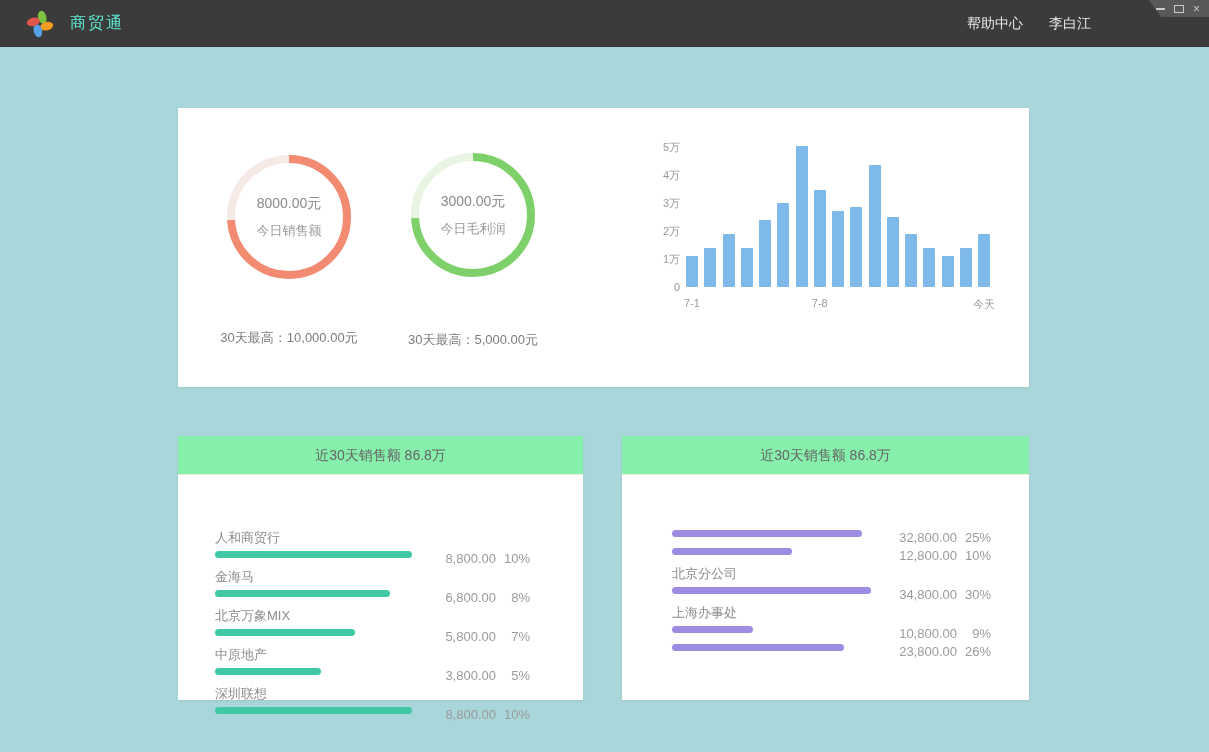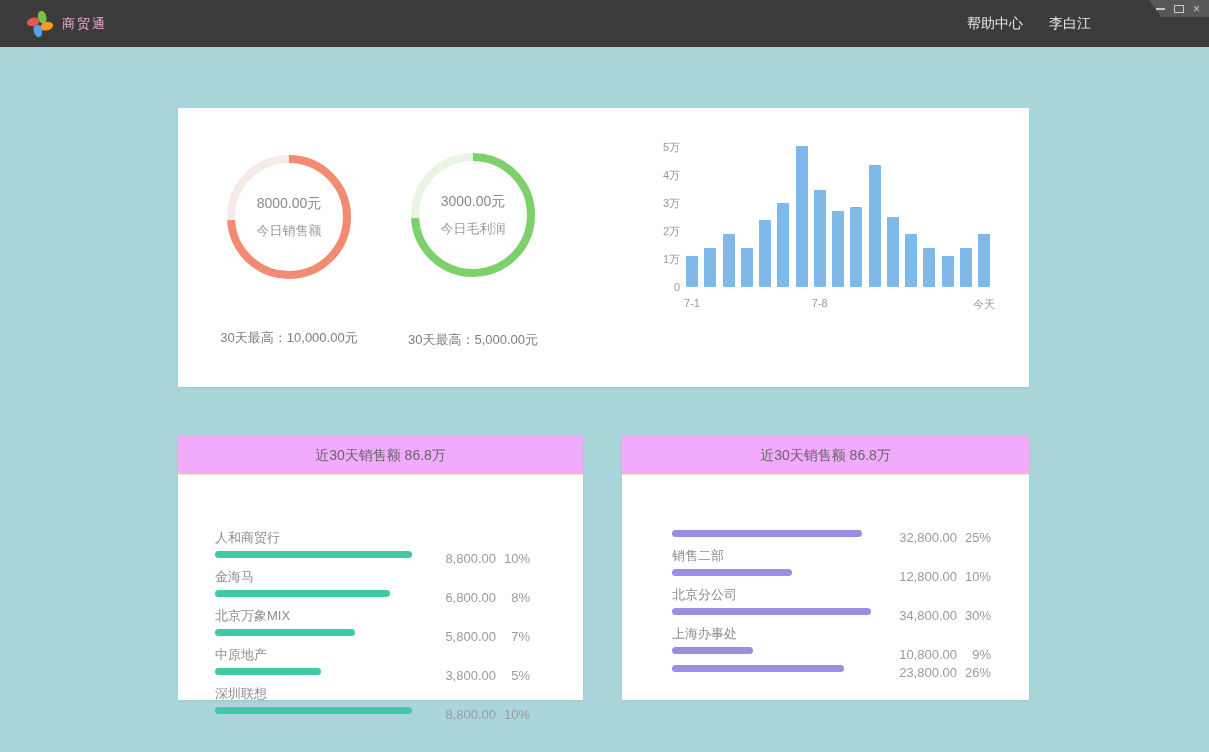--- a/index.html
+++ b/index.html
@@ -7,21 +7,21 @@
     width:1209px; height:752px; position:relative; overflow:hidden;
     background:#a9d6da;
     font-family:"Liberation Sans", sans-serif;
   }
   
   .topbar {
     position:absolute; top:0; left:0; width:1209px; height:47px;
     background:#3b3b3b; display:flex; align-items:center;
   }
   .logo { margin-left:26px; width:28px; height:30px; display:flex; align-items:center; }
-  .app-title { color:#f9a8d4; font-size:13px; margin-left:8px; letter-spacing:2px; }
+  .app-title { color:#5eead4; font-size:16px; margin-left:16px; letter-spacing:2px; }
   .topbar-links { margin-left:auto; display:flex; gap:26px; margin-right:118px; }
   .topbar-links a { color:#e9e9e9; font-size:14px; text-decoration:none; cursor:pointer; }
   .win-controls {
     position:absolute; top:0; right:0; width:60px; height:17px; background:#585858;
     clip-path:polygon(0 0, 100% 0, 100% 100%, 12px 100%);
     display:flex; align-items:center; justify-content:flex-end; gap:9px;
     padding-right:9px; box-sizing:border-box;
   }
   .wc { display:flex; align-items:center; justify-content:center; cursor:pointer; height:12px; }
   .wc-min i { display:block; width:9px; height:2px; background:#c9c9c9; }
@@ -56,21 +56,21 @@
   .bar { width:12px; border-radius:1px; }
   .chart-x { position:absolute; left:508px; top:189px; width:304px; height:16px; }
   .xtick { position:absolute; font-size:11px; color:#999; transform:translateX(-50%); white-space:nowrap; }
   .chart-caption {
     position:absolute; left:508px; top:221px; width:304px;
     text-align:center; font-size:13px; color:#7d7d7d;
   }
   
   .rank-header {
     height:38px; line-height:38px; text-align:center;
-    background:#f0abfc; border-bottom:1px solid #f1ecd6;
+    background:#86efac; border-bottom:1px solid #f1ecd6;
     font-size:14px; color:#666;
   }
   .rank-rows { padding-top:14px;margin-top:41px; }
   #rank-card-0 .rank-rows { padding-left:37px; padding-right:53px; }
   #rank-card-1 .rank-rows { padding-left:50px; padding-right:38px; }
   .rank-row { margin-bottom:9px; }
   .rank-name { font-size:13px; color:#8c8c8c; line-height:15px; margin-bottom:6px; }
   .rank-line { display:flex; align-items:flex-start; justify-content:space-between; height:9px; }
   .rank-bar { height:7px; border-radius:3.5px; }
   .rank-nums { display:flex; align-items:baseline; font-size:13px; color:#9b9b9b; }
@@ -229,21 +229,20 @@
       <div class="rank-row">
         <div class="rank-line">
           <span class="rank-bar" style="width: 190px; background: rgb(157, 140, 226);"></span>
           <span class="rank-nums">
             <span class="rank-value">32,800.00</span>
             <span class="rank-pct">25%</span>
           </span>
         </div>
       </div>
       <div class="rank-row">
-        <div class="rank-name">销售二部</div>
         <div class="rank-line">
           <span class="rank-bar" style="width: 120px; background: rgb(157, 140, 226);"></span>
           <span class="rank-nums">
             <span class="rank-value">12,800.00</span>
             <span class="rank-pct">10%</span>
           </span>
         </div>
       </div>
       <div class="rank-row">
         <div class="rank-name">北京分公司</div>

